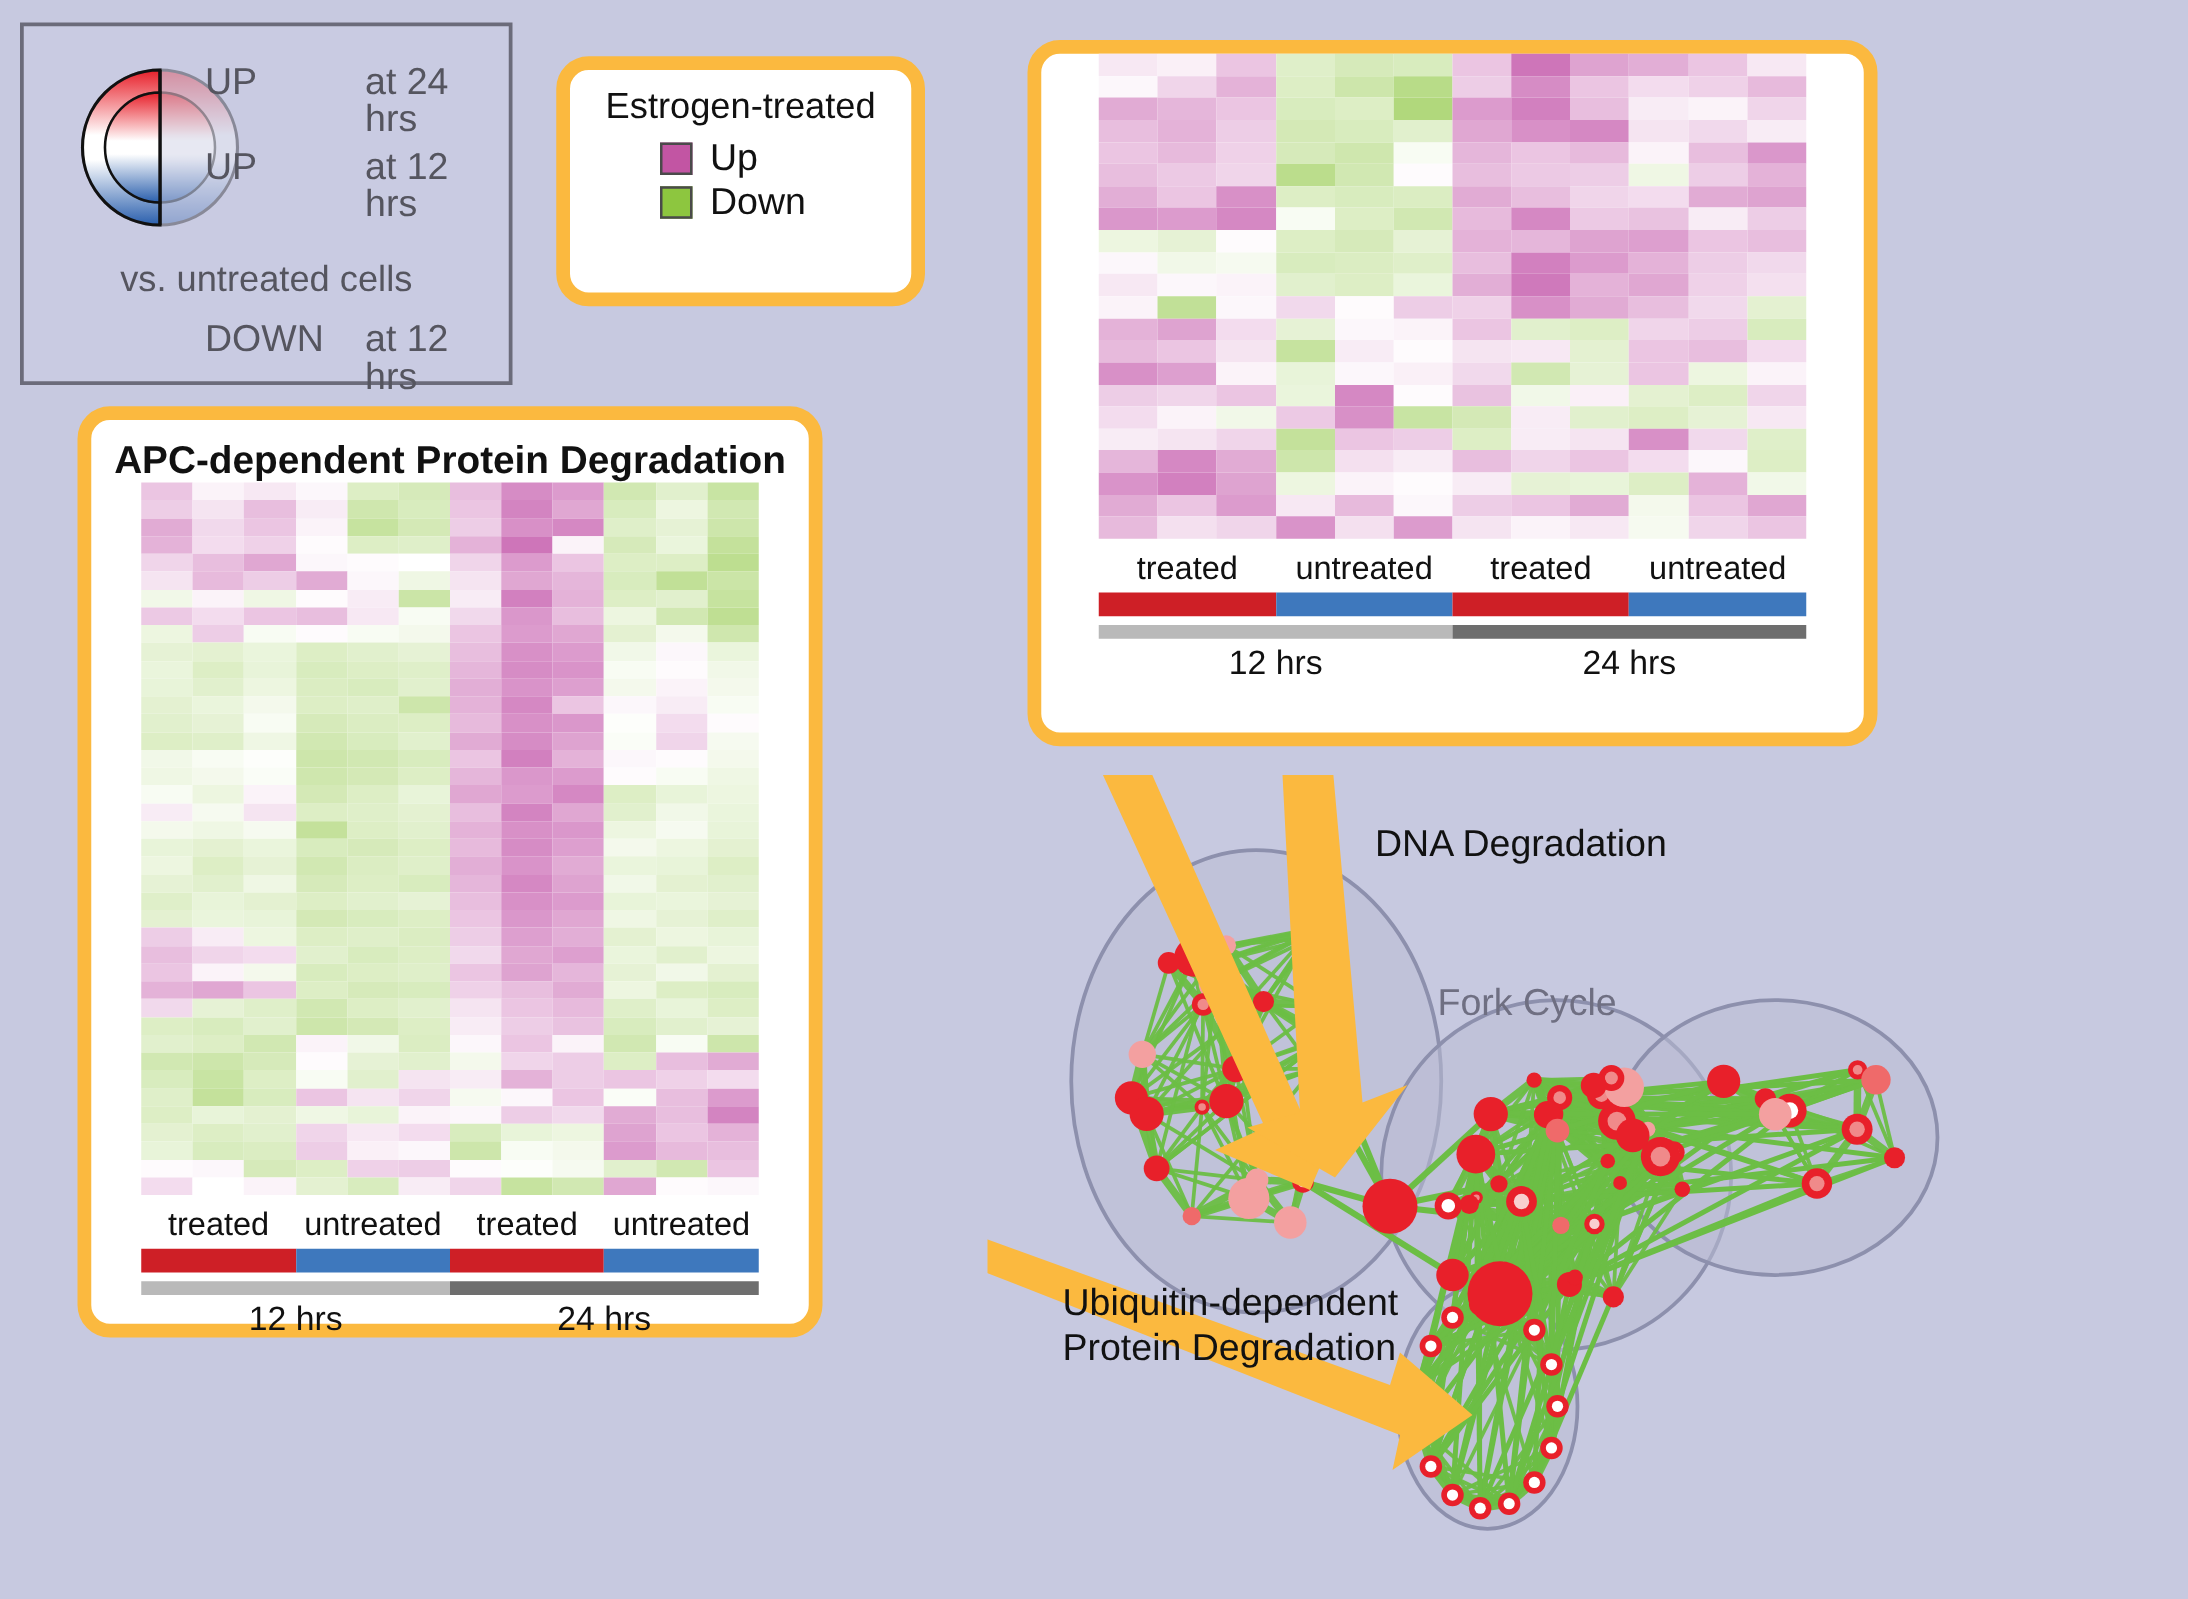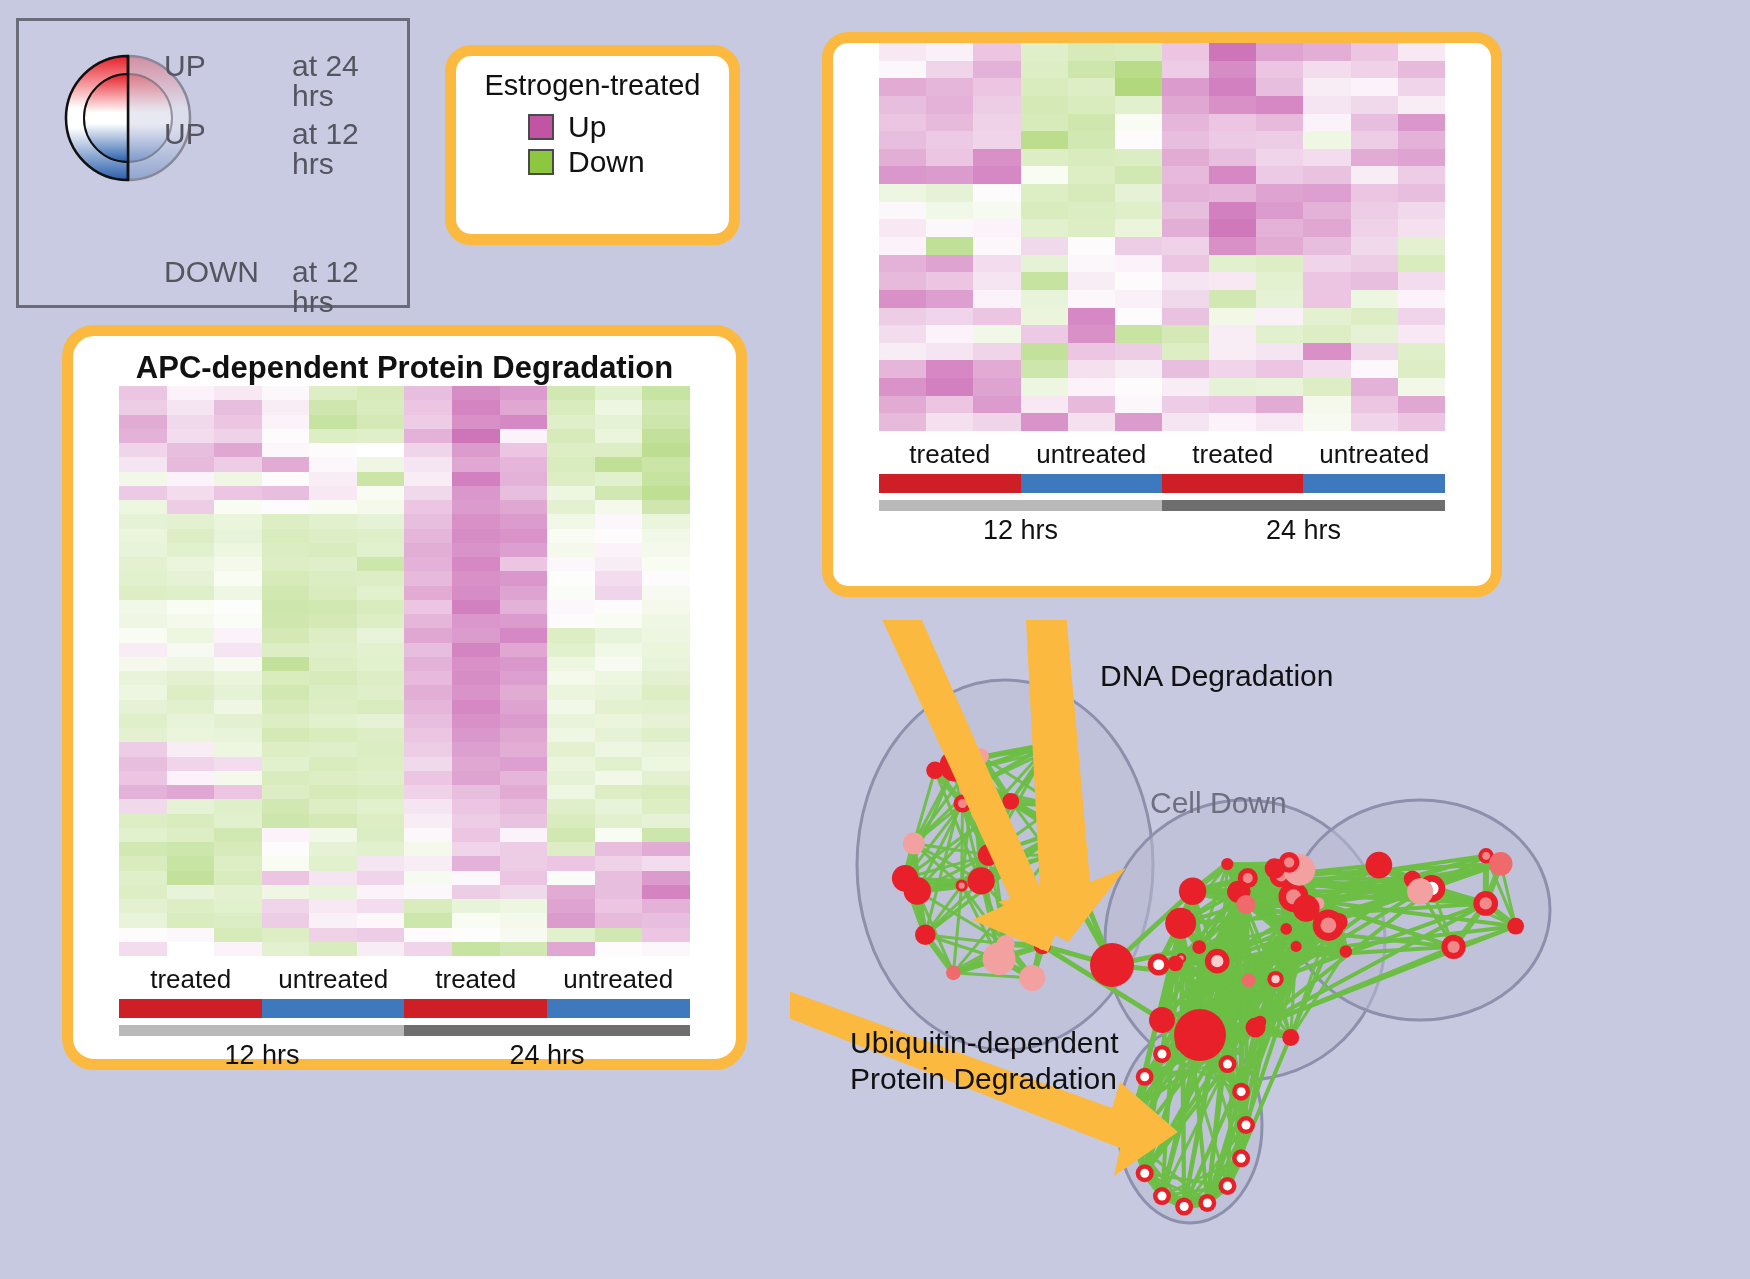--- a/index.html
+++ b/index.html
@@ -38,21 +38,21 @@
   .legend-panel .lp-title{
     text-align:center;font-size:29px;color:#111;line-height:1.18;margin-top:12px;
   }
   .legend-items{margin-top:8px;padding-left:72px;}
   .legend-item{display:flex;align-items:center;gap:14px;margin:1px 0;}
   .swatch{width:26px;height:26px;border:2px solid #4a4a4a;box-sizing:border-box;}
   .legend-item span{font-size:30px;color:#111;}
   
   .rf-panel{left:822px;top:32px;width:680px;height:565px;}
   
-  .apc-panel{left:62px;top:325px;width:685px;height:745px;border-radius:32px;}
+  .apc-panel{left:62px;top:325px;width:596px;height:745px;}
   
   .heat{display:grid;gap:0;margin:0 auto;}
   .heat div{width:100%;height:100%;}
   
   .labels-row{display:grid;grid-template-columns:repeat(4,1fr);text-align:center;
     font-size:26px;color:#111;}
   .colorbar{display:grid;grid-template-columns:repeat(4,1fr);height:19px;}
   .timebar{display:grid;grid-template-columns:repeat(2,1fr);height:11px;margin-top:7px;}
   .times-row{display:grid;grid-template-columns:repeat(2,1fr);text-align:center;
     font-size:27px;color:#111;margin-top:4px;}
@@ -103,20 +103,21 @@
       <span class="w1">DOWN</span>
       <span>at 12 hrs</span>
     </div>
     <div class="key-row">
       <span class="w1">DOWN</span>
       <span>at 24 hrs</span>
     </div>
   </div>
 
   <div class="key-foot">
+    <div>vs. untreated cells</div>
   </div>
 </div>
 
 <div class="panel legend-panel">
   <div class="lp-title">
     <div>Estrogen-treated</div>
   </div>
   <div class="legend-items">
     <div class="legend-item">
       <i class="swatch" style="background: rgb(194, 85, 163);"></i>
@@ -1631,16 +1632,16 @@
       <circle cx="451.15854562798563" cy="471.64759526778437" r="9" fill="#e8202a"></circle>
       <circle cx="451.15854562798563" cy="471.64759526778437" r="4.5" fill="#ffffff"></circle>
       <circle cx="322" cy="345" r="22" fill="#e8202a"></circle>
       <circle cx="372" cy="400" r="13" fill="#e8202a"></circle>
       <circle cx="410" cy="415" r="26" fill="#e8202a"></circle>
       <path d="M 28 -140 L 70 -140 L 252 272 L 292 252 L 258 332 L 182 300 L 222 282 Z" fill="#fbb93f" transform="translate(0,0)"></path>
       <path d="M 236 0 L 276 -8 L 300 262 L 336 248 L 278 322 L 208 282 L 250 270 Z" fill="#fbb93f"></path>
       <path d="M -200 320 L -198 300 L 322 488 L 330 462 L 388 512 L 324 556 L 330 528 Z" fill="#fbb93f"></path>
     </svg>
   <div class="net-label lbl-dna">DNA Degradation</div>
-  <div class="net-label lbl-cc">Cell Down</div>
+  <div class="net-label lbl-cc">Fork Cycle</div>
   <div class="net-label lbl-ub">Ubiquitin-dependent
 Protein Degradation</div>
 </div>
 
 </body></html>

